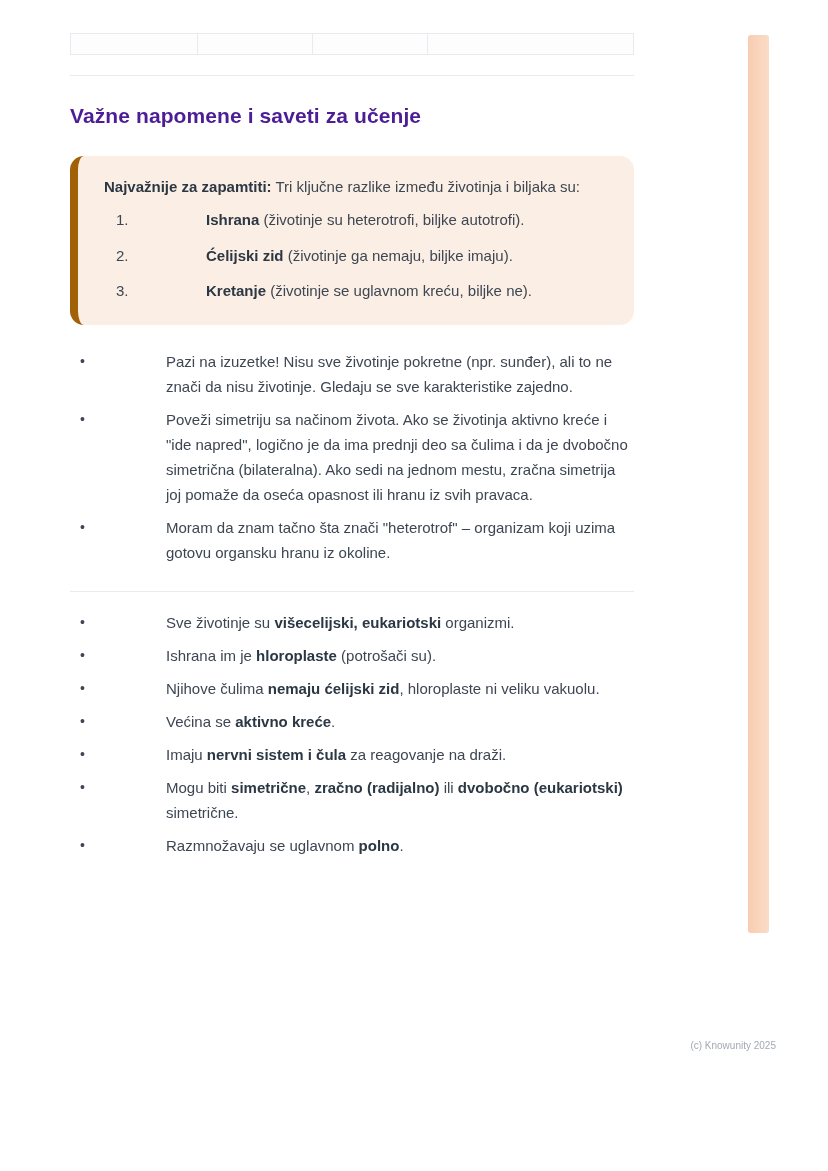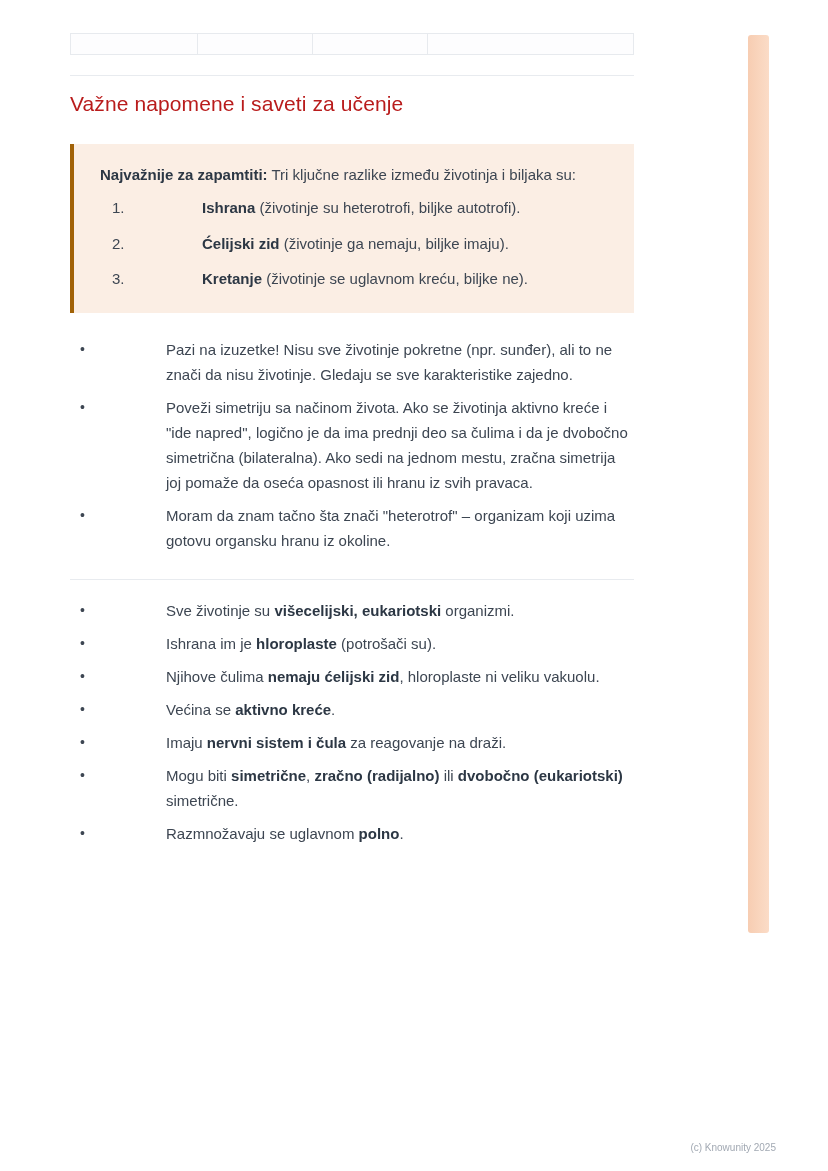--- a/index.html
+++ b/index.html
@@ -37,35 +37,36 @@
   .c1 { width: 127px; } .c2 { width: 115px; } .c3 { width: 115px; } .c4 { flex: 1; }
 
   .divider {
     border: none;
     border-top: 1px solid #e8ebef;
     margin-top: 20px;
   }
   .divider2 { margin-top: 26px; }
 
   h2.section-title {
-    margin-top: 16px;
+    margin-top: 28px;
     font-size: 21px;
-    font-weight: 400;
-    color: #b91c1c;
+    font-weight: 700;
+    color: #4c1d95;
     letter-spacing: 0.1px;
   }
 
   
   .callout {
     margin-top: 28px;
     background: #fbeee4;
-    border-left: 4px solid #a16207;
+    border-left: 8px solid #a16207;
     padding: 19px 24px 22px 26px;
     font-size: 15px;
     line-height: 1.55;
+    border-radius: 14px;
   }
   .callout .intro { display: block; }
   .callout ol {
     list-style: none;
     margin-top: 11px;
     margin-left: 12px;
   }
   .callout ol li {
     display: flex;
     margin-bottom: 13px;
@@ -103,21 +104,21 @@
     left: 748px;
     top: 35px;
     width: 21px;
     height: 898px;
     background: linear-gradient(to right, #f7cdb2, #fbdcc7);
     border-radius: 3px;
   }
 
   .footer {
     position: absolute;
-    top: 1142px;
+    top: 1040px;
     right: 52px;
     font-size: 10px;
     color: #a2a9b3;
   }
 </style>
 </head>
 <body>
 
 <div class="screen">
 

